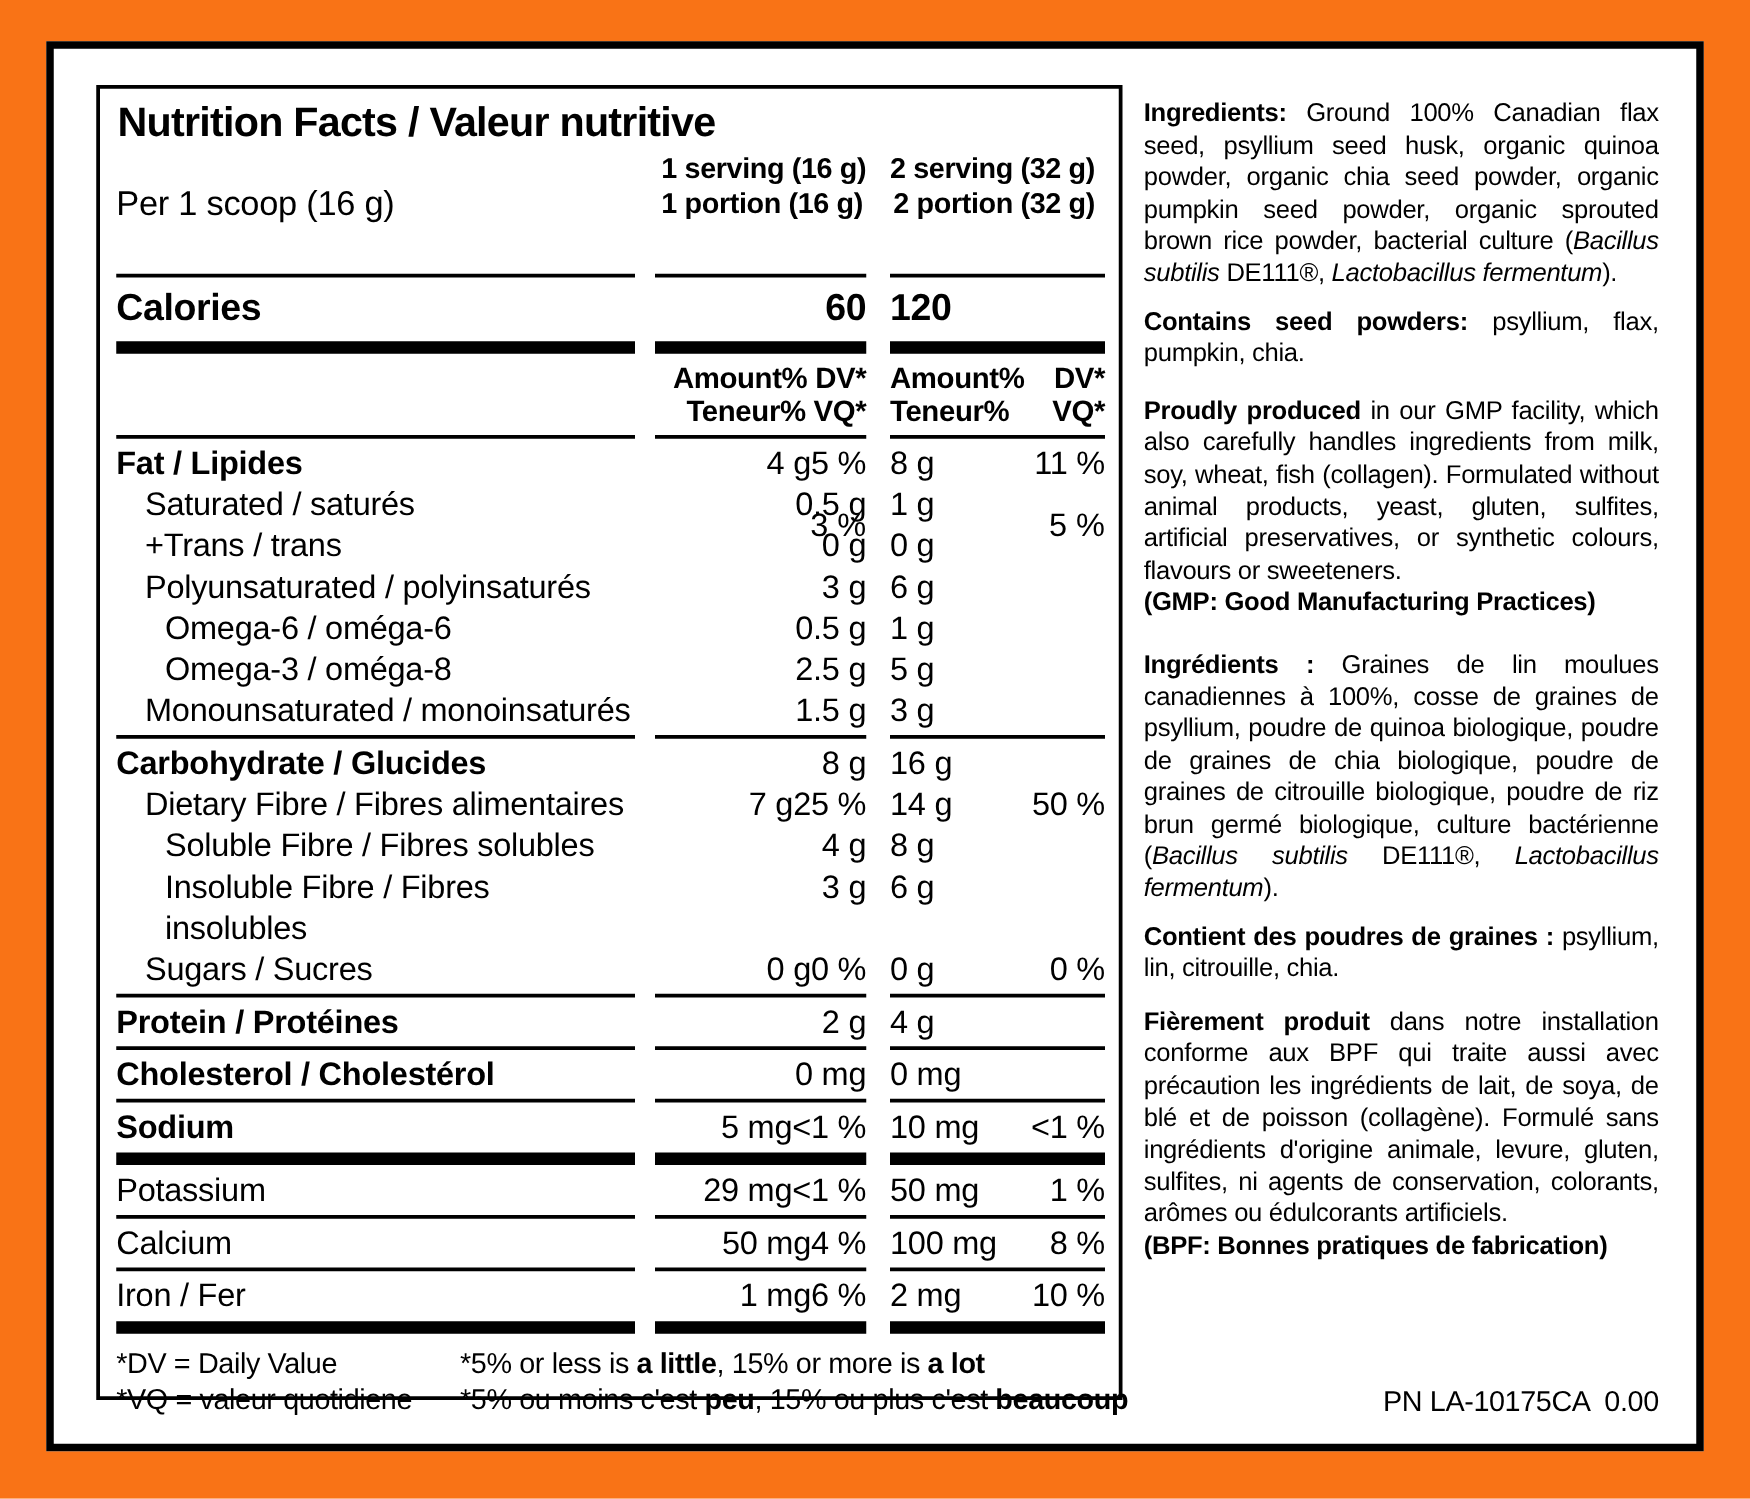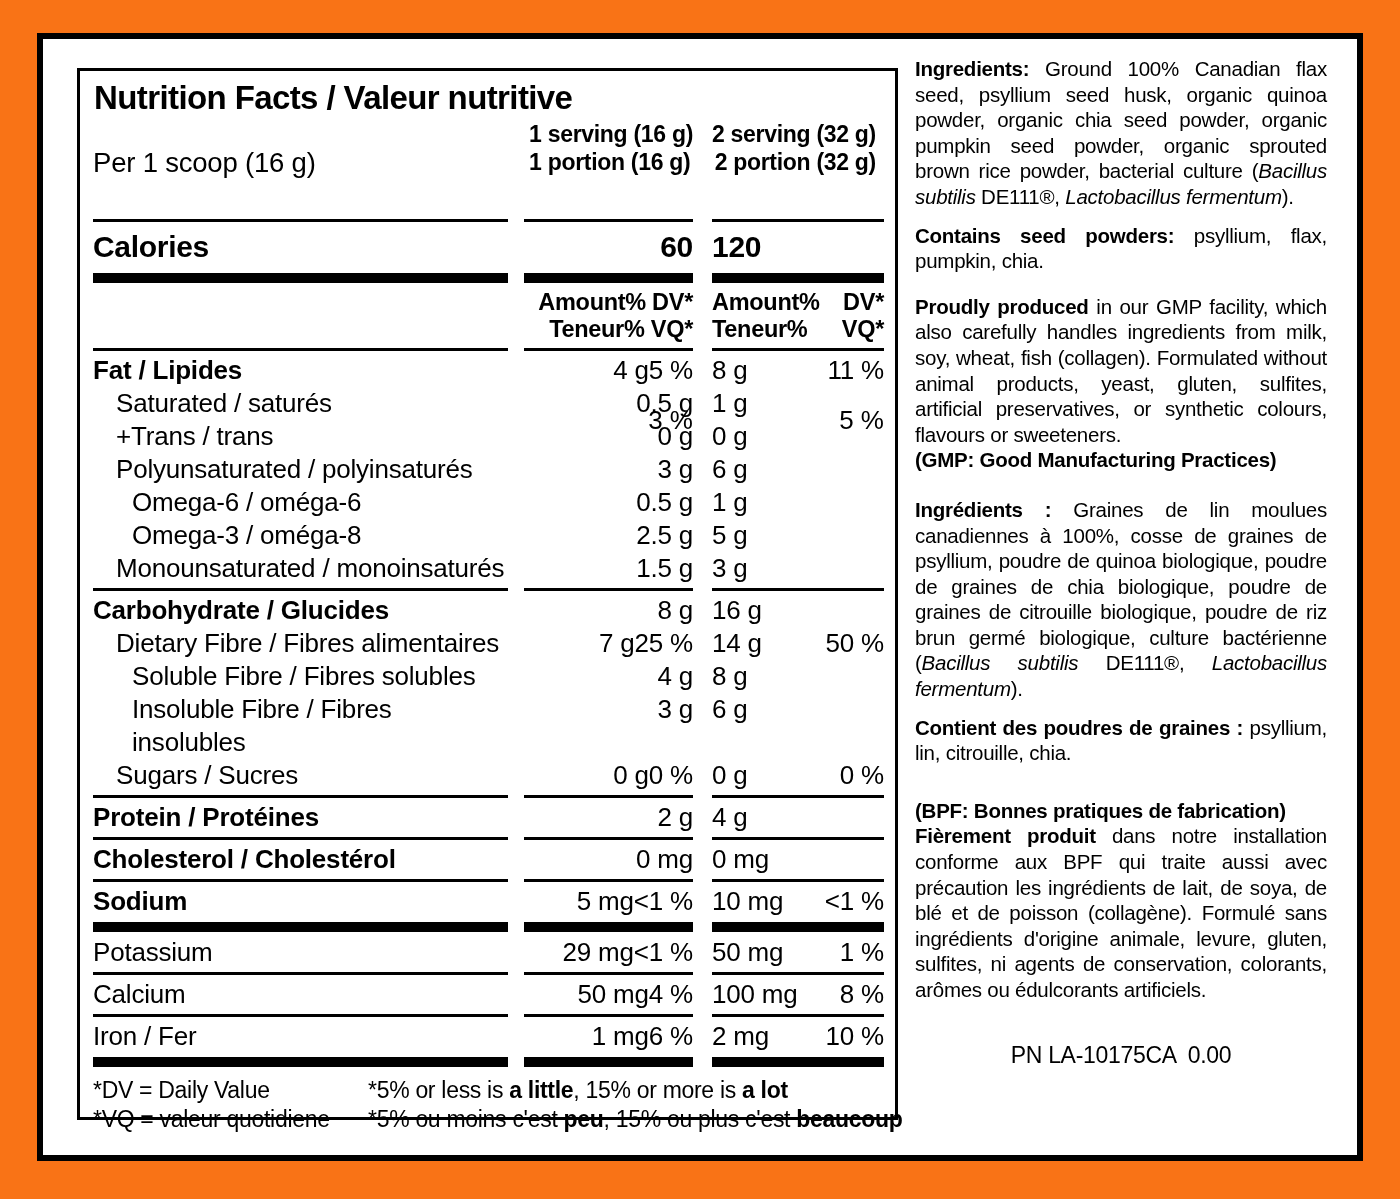--- a/index.html
+++ b/index.html
@@ -44,31 +44,31 @@
   .pairwrap { position:relative; }
   .pair-dv { position:absolute; top:50%; transform:translateY(-50%); font-size:26px; text-align:right; }
   .pair-dv.d1 { left:calc(var(--cL) + var(--g1)); width:var(--c1); }
   .pair-dv.d2 { left:calc(var(--cL) + var(--g1) + var(--c1) + var(--g2)); width:var(--c2); }
 
   .footnotes { display:grid; grid-template-columns:275px 1fr; margin-top:5px;
     font-size:23px; line-height:28.5px; letter-spacing:-0.3px; }
   .footnotes .fcol div { white-space:nowrap; }
 
   
-  .info-panel { position:absolute; left:915px; top:56px; width:412px;
+  .info-panel { position:absolute; left:915px; top:78px; width:412px;
     font-size:20.5px; line-height:25.6px; letter-spacing:-0.25px; text-align:justify; }
   .info-panel p { margin-bottom:13px; }
   .info-panel p:nth-child(2) { margin-bottom:20px; }
   .info-panel p:nth-child(3) { margin-bottom:0; text-align:justify; }
   .info-panel p:nth-child(4) { margin-bottom:24px; }
-  .info-panel p:nth-child(6) { margin-bottom:32px; }
+  .info-panel p:nth-child(6) { margin-bottom:17px; }
   .info-panel p:nth-child(7) { margin-bottom:0; }
 
-  .part-number { position:absolute; left:915px; top:1042px; width:412px;
-    text-align:center; font-size:23px; letter-spacing:-0.3px; white-space:pre; }
+  .part-number { position:absolute; left:915px; top:1108px; width:412px;
+    text-align:right; font-size:23px; letter-spacing:-0.3px; white-space:pre; }
 </style>
 </head>
 <body>
 
 <div id="canvas">
   <div class="outer-frame"></div>
 
   <div class="nf-box">
     <div class="nf-title">Nutrition Facts / Valeur nutritive</div>
 
@@ -400,18 +400,18 @@
     </div>
   </div>
 
   <div class="info-panel" id="info-panel">
       <p><b>Ingredients:</b> Ground 100% Canadian flax seed, psyllium seed husk, organic quinoa powder, organic chia seed powder, organic pumpkin seed powder, organic sprouted brown rice powder, bacterial culture (<i>Bacillus subtilis</i> DE111®, <i>Lactobacillus fermentum</i>).</p>
       <p><b>Contains seed powders:</b> psyllium, flax, pumpkin, chia.</p>
       <p><b>Proudly produced</b> in our GMP facility, which also carefully handles ingredients from milk, soy, wheat, fish (collagen). Formulated without animal products, yeast, gluten, sulfites, artificial preservatives, or synthetic colours, flavours or sweeteners.</p>
       <p><b>(GMP: Good Manufacturing Practices)</b></p>
       <p><b>Ingrédients :</b> Graines de lin moulues canadiennes à 100%, cosse de graines de psyllium, poudre de quinoa biologique, poudre de graines de chia biologique, poudre de graines de citrouille biologique, poudre de riz brun germé biologique, culture bactérienne (<i>Bacillus subtilis</i> DE111®, <i>Lactobacillus fermentum</i>).</p>
       <p><b>Contient des poudres de graines :</b> psyllium, lin, citrouille, chia.</p>
+      <p><b>Fièrement produit</b> dans notre installation conforme aux BPF qui traite aussi avec précaution les ingrédients de lait, de soya, de blé et de poisson (collagène). Formulé sans ingrédients d'origine animale, levure, gluten, sulfites, ni agents de conservation, colorants, arômes ou édulcorants artificiels.</p>
       <p><b>(BPF: Bonnes pratiques de fabrication)</b></p>
-      <p><b>Fièrement produit</b> dans notre installation conforme aux BPF qui traite aussi avec précaution les ingrédients de lait, de soya, de blé et de poisson (collagène). Formulé sans ingrédients d'origine animale, levure, gluten, sulfites, ni agents de conservation, colorants, arômes ou édulcorants artificiels.</p>
     </div>
 
   <div class="part-number">PN LA-10175CA  0.00</div>
 </div>
 
 </body></html>

